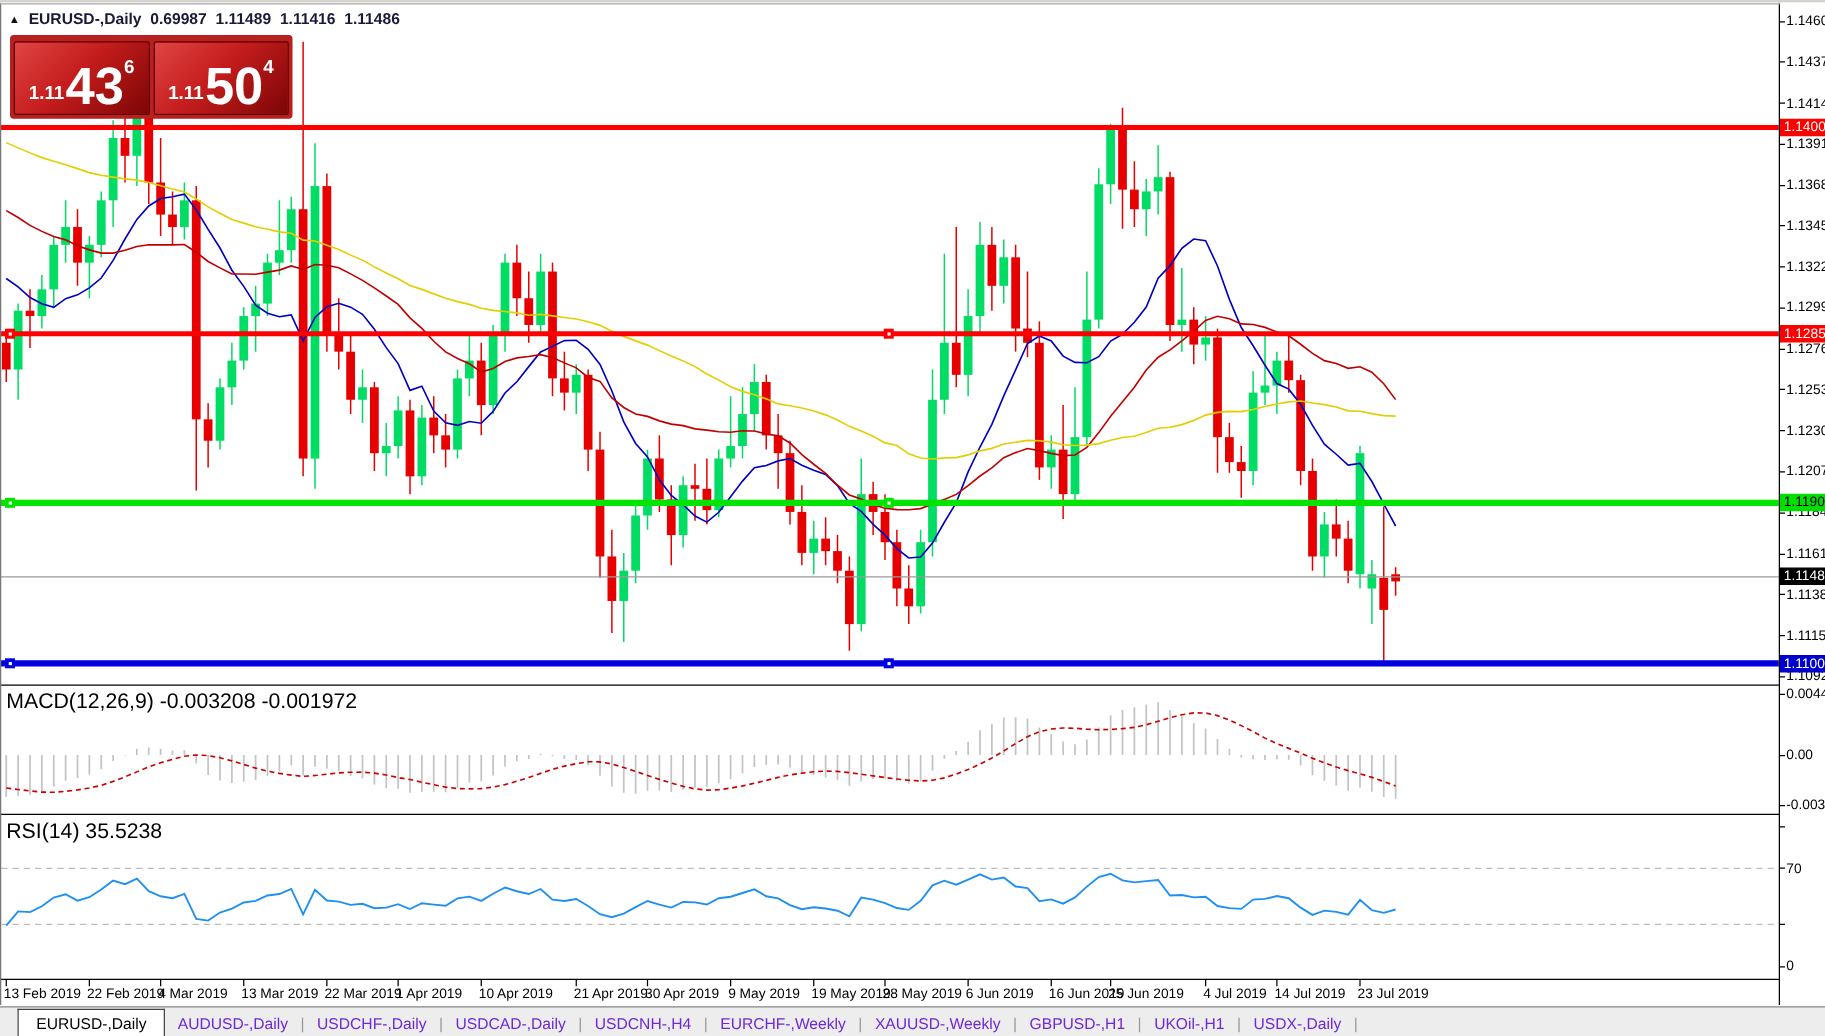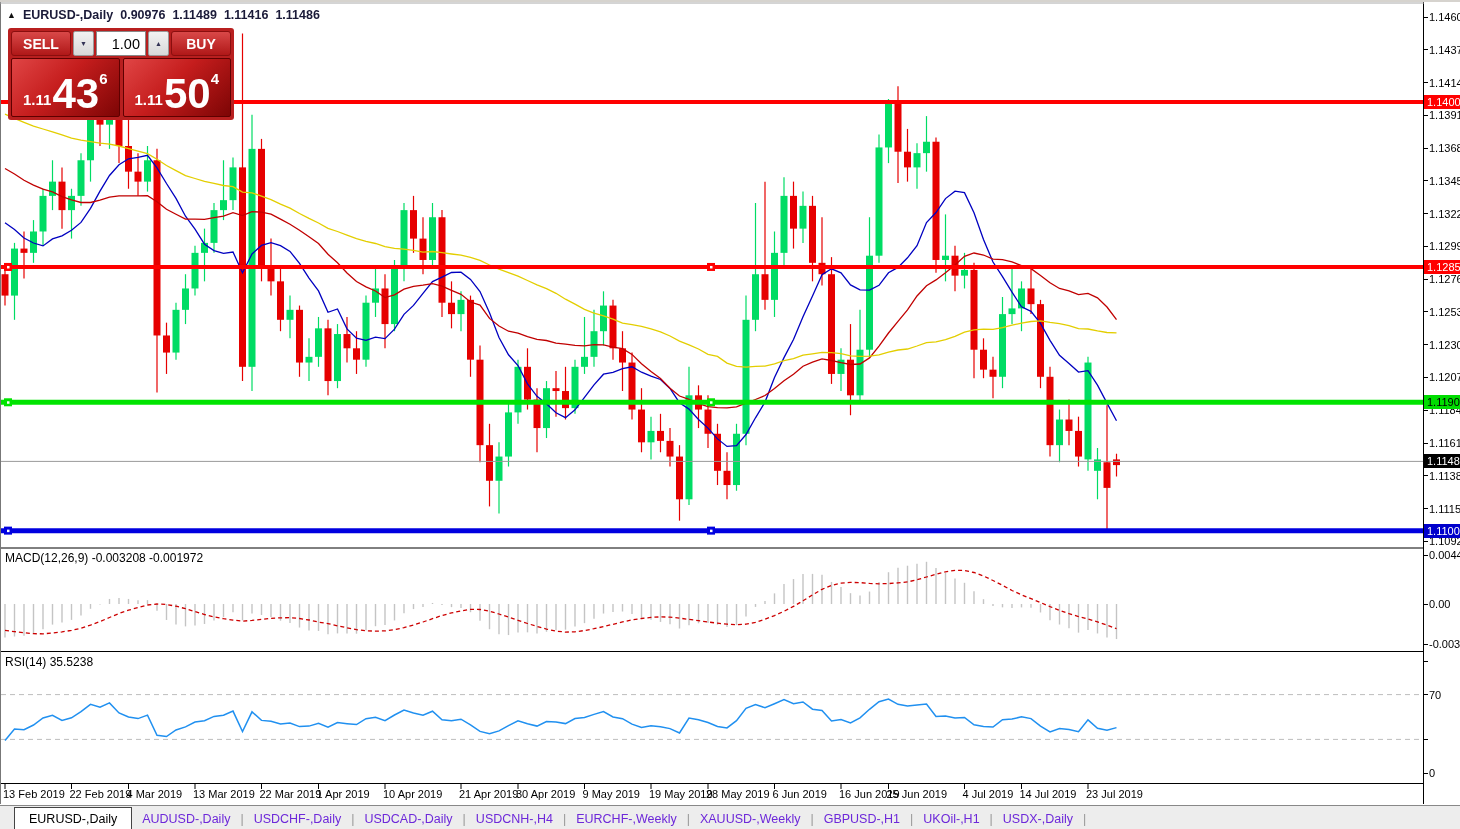--- a/index.html
+++ b/index.html
@@ -23,21 +23,21 @@
   .volinput{flex:1;min-width:0;border:1px solid #888;font-family:"Liberation Sans",sans-serif;
             font-size:14.5px;text-align:right;padding:0 5px 0 0;box-sizing:border-box;}
   .trow2{display:flex;gap:3px;margin-top:2px;height:59px;}
   .pricebox{flex:1;background:linear-gradient(135deg,#e04545 0%,#c51d1d 45%,#7d0505 100%);
             border:1px solid #5f0000;border-radius:2px;color:#fff;display:flex;
             align-items:flex-end;justify-content:center;padding-bottom:5px;cursor:pointer;}
   .pp-small{font-size:15px;font-weight:bold;margin:0 1px 3px 0;}
   .pp-big{font-size:42px;font-weight:bold;line-height:0.8;}
   .pp-sup{font-size:15px;font-weight:bold;margin-bottom:24px;}
   
-  .indtitle{position:absolute;left:5px;font-size:12px;color:#000;z-index:4;}
+  .indtitle{position:absolute;left:5px;font-size:17px;color:#000;z-index:4;}
   
   .axis{position:absolute;left:1424px;top:0;width:36px;height:802px;background:#fff;z-index:3;}
   .axlabel{position:absolute;left:5px;height:12px;line-height:12px;font-size:11px;color:#000;white-space:nowrap;}
   .axtick{position:absolute;left:0;width:4px;height:1px;background:#000;}
   .axmark{position:absolute;left:0;width:36px;height:14px;line-height:14px;font-size:11px;
           padding-left:3px;box-sizing:border-box;white-space:nowrap;}
   
   .tabbar{position:absolute;left:0;top:803px;width:1460px;height:26px;background:#ededed;
           border-top:1px solid #888;display:flex;align-items:center;font-size:12.5px;z-index:5;}
   .tab{color:#6d28d9;padding:4px 10px;white-space:nowrap;cursor:pointer;}
@@ -493,38 +493,27 @@
         <line x1="1021.5" y1="782" x2="1021.5" y2="787" stroke="#000" stroke-width="1"></line>
         <text x="1019.5" y="796" font-size="11px" font-family="&quot;Liberation Sans&quot;,sans-serif" fill="#000">14 Jul 2019</text>
         <line x1="1088" y1="782" x2="1088" y2="787" stroke="#000" stroke-width="1"></line>
         <text x="1086" y="796" font-size="11px" font-family="&quot;Liberation Sans&quot;,sans-serif" fill="#000">23 Jul 2019</text>
       </g>
     </svg>
 
   <div class="titleline">
     <span class="tri">▲</span>
     <span>EURUSD-,Daily</span>
-    <span>0.90976</span>
+    <span>0.69987</span>
     <span>1.11489</span>
     <span>1.11416</span>
     <span>1.11486</span>
   </div>
 
   <div class="trade">
-    <div class="trow1">
-      <div class="tbtn">SELL</div>
-      <div class="spinbtn">
-        <span>▼</span>
-      </div>
-      <input class="volinput" value="1.00" style="">
-      <div class="spinbtn">
-        <span>▲</span>
-      </div>
-      <div class="tbtn">BUY</div>
-    </div>
     <div class="trow2">
       <div class="pricebox">
         <span class="pp-small">1.11</span>
         <span class="pp-big">43</span>
         <span class="pp-sup">6</span>
       </div>
       <div class="pricebox">
         <span class="pp-small">1.11</span>
         <span class="pp-big">50</span>
         <span class="pp-sup">4</span>

